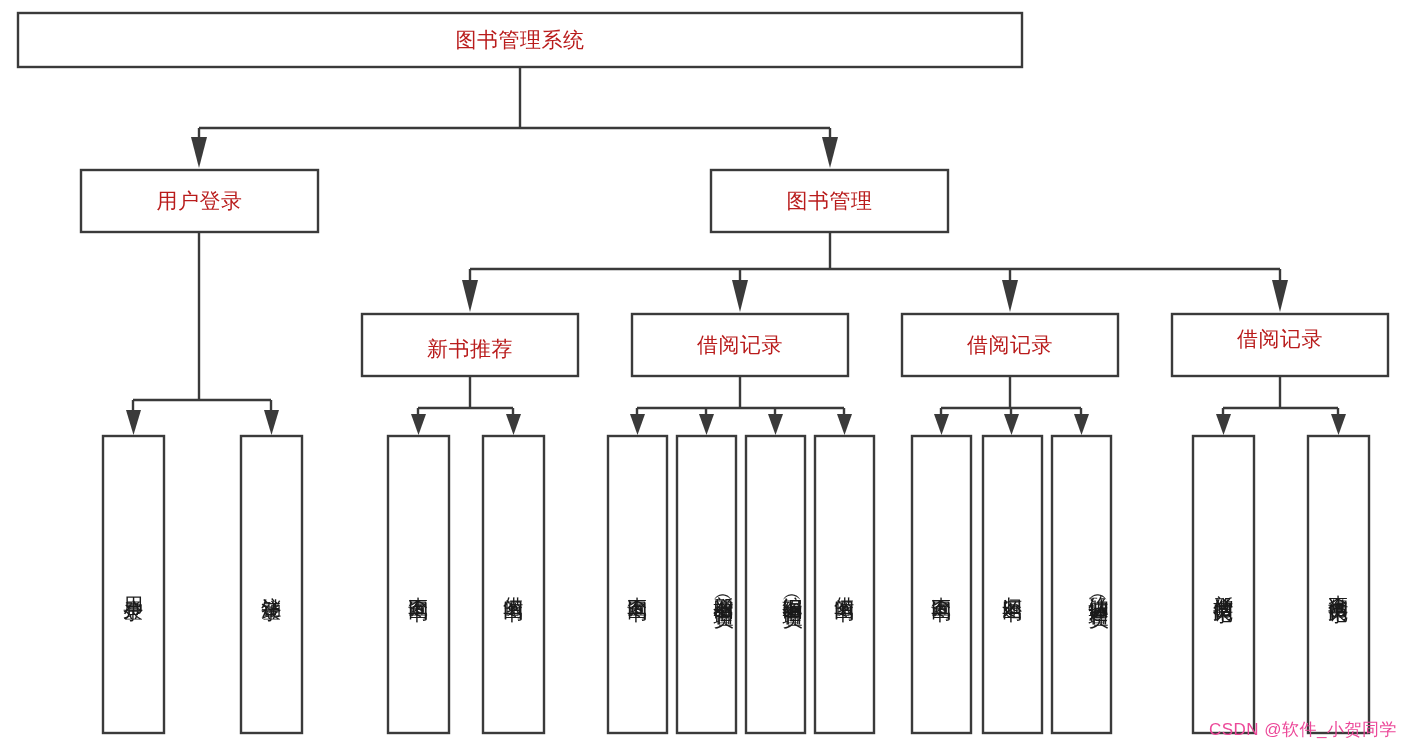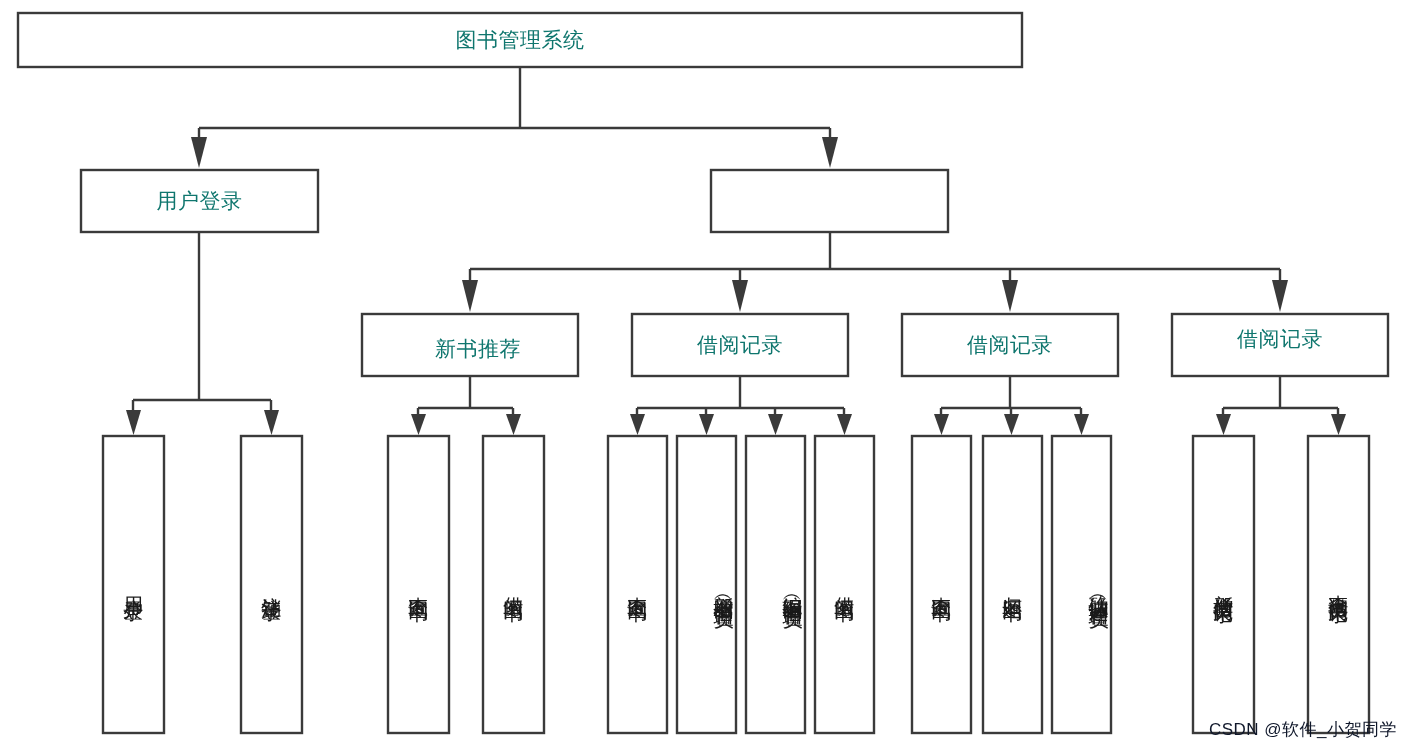--- a/index.html
+++ b/index.html
@@ -40,21 +40,21 @@
   .arrow-head {
     fill: #3a3a3a;
     stroke: none;
   }
   .node-label-h {
     position: absolute;
     display: flex;
     align-items: center;
     justify-content: center;
     text-align: center;
-    color: #0f766e;
+    color: #b91c1c;
     font-size: 21px;
     line-height: 1.15;
     letter-spacing: 0.5px;
     white-space: nowrap;
     pointer-events: none;
   }
   .node-label-v {
     position: absolute;
     display: flex;
     align-items: center;
@@ -66,21 +66,21 @@
     text-orientation: upright;
     letter-spacing: 2px;
     white-space: nowrap;
     pointer-events: none;
   }
   .watermark {
     position: absolute;
     right: 8px;
     bottom: 6px;
     font-size: 17px;
-    color: #0f172a;
+    color: #ec4899;
     letter-spacing: 0.5px;
     white-space: nowrap;
     pointer-events: none;
     margin-top: 32px;
   }
 </style>
 </head>
 <body>
 
 <div id="diagram-root">
@@ -172,22 +172,23 @@
     <rect class="node-box" x="983" y="436" width="59" height="297"></rect>
     <rect class="node-box" x="1052" y="436" width="59" height="297"></rect>
 
     <rect class="node-box" x="1193" y="436" width="61" height="297"></rect>
     <rect class="node-box" x="1308" y="436" width="61" height="297"></rect>
   </svg>
 
   <div class="node-label-h" style="left:18px; top:13px; width:1004px; height:54px;">图书管理系统</div>
 
   <div class="node-label-h" style="left:81px; top:170px; width:237px; height:62px;">用户登录</div>
-
-  <div class="node-label-h" style="left:370px; top:314px; width:216px; height:70px;">新书推荐</div>
+  <div class="node-label-h" style="left:711px; top:170px; width:237px; height:62px;">图书管理</div>
+
+  <div class="node-label-h" style="left:362px; top:314px; width:216px; height:70px;">新书推荐</div>
   <div class="node-label-h" style="left:632px; top:314px; width:216px; height:62px;">借阅记录</div>
   <div class="node-label-h" style="left:902px; top:314px; width:216px; height:62px;">借阅记录</div>
   <div class="node-label-h" style="left:1172px; top:314px; width:216px; height:50px;border-radius:8px;">借阅记录</div>
 
   <div class="node-label-v" style="left:103px; top:436px; width:61px; height:297px;">用户登录</div>
   <div class="node-label-v" style="left:241px; top:436px; width:61px; height:297px;">注销登录</div>
 
   <div class="node-label-v" style="left:388px; top:436px; width:61px; height:297px;">查询图书</div>
   <div class="node-label-v" style="left:483px; top:436px; width:61px; height:297px;">借阅图书</div>
 

